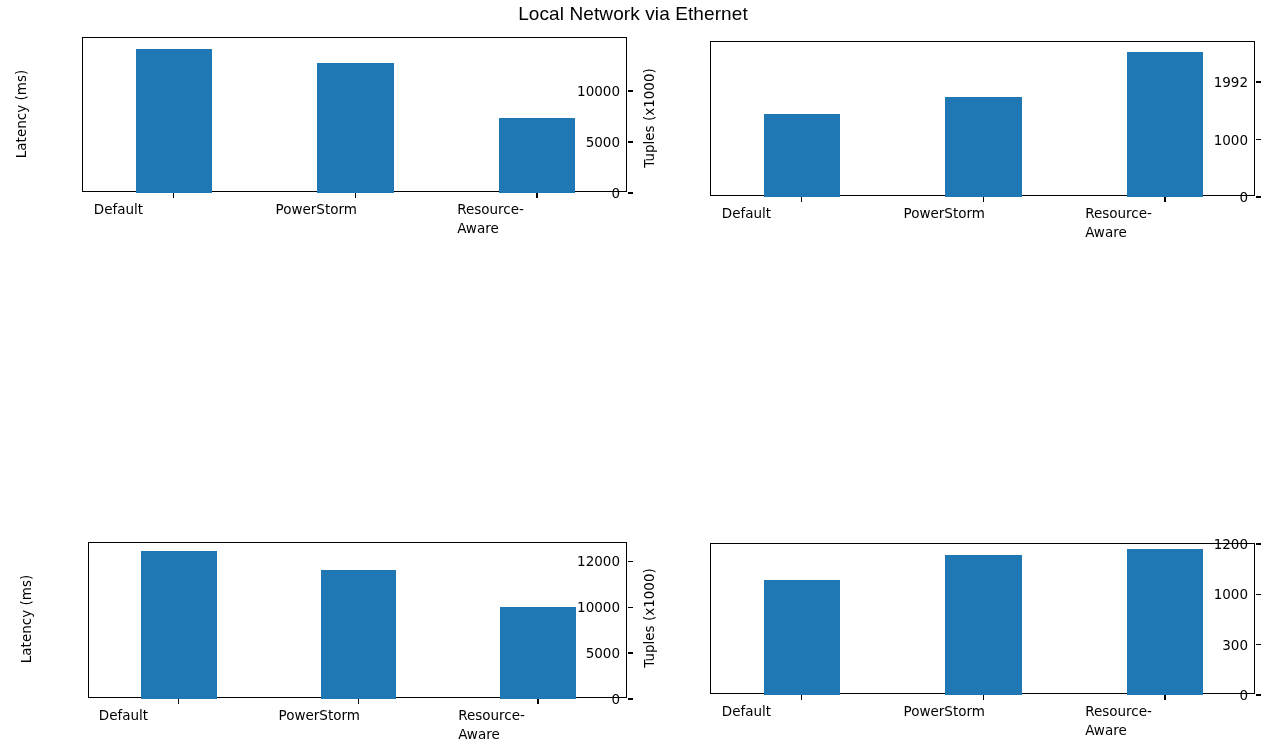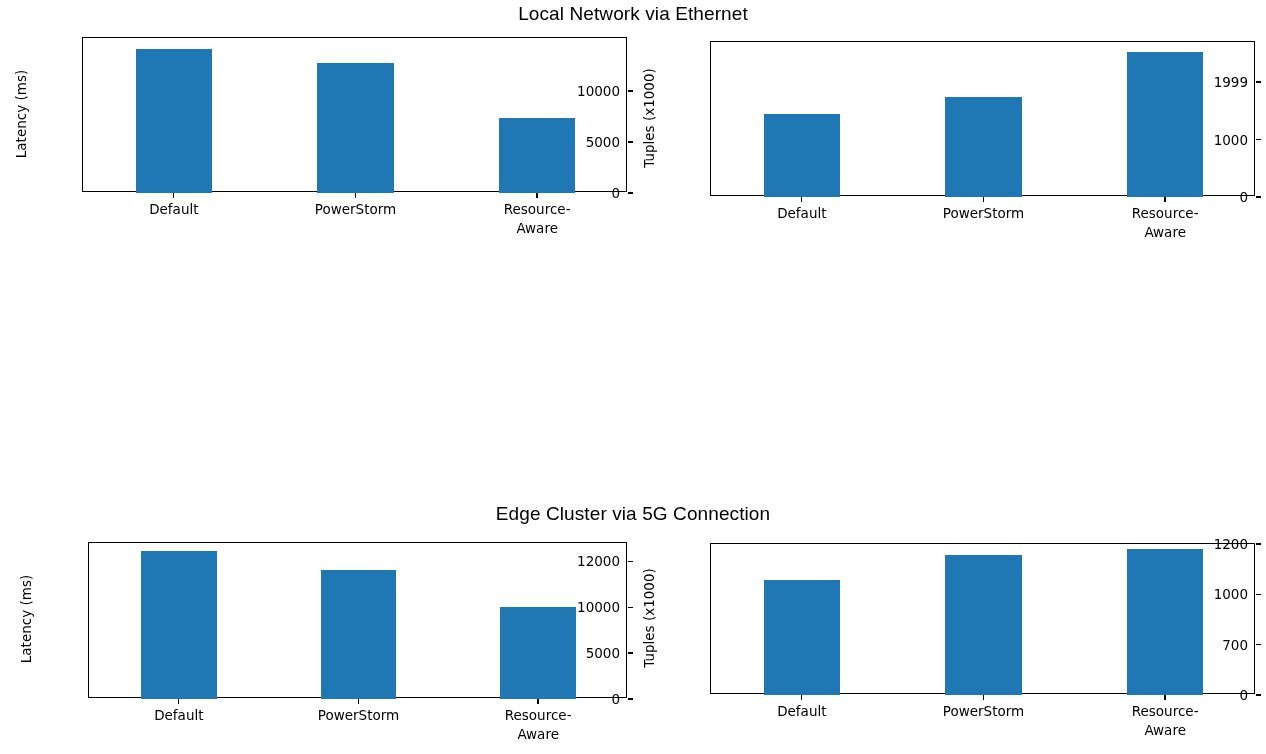--- a/index.html
+++ b/index.html
@@ -101,21 +101,20 @@
     top: 0;
     width: 1.3px;
     height: 4.5px;
     background: #000000;
   }
   .xtick .tick-text {
     position: absolute;
     top: 7px;
     left: -80px;
     width: 160px;
-    text-align: center;
     font-size: 13.5px;
     line-height: 19px;
     color: #000000;
     white-space: pre-line;
   }
 
   
   .bar {
     position: absolute;
     background: #1f77b4;
@@ -166,21 +165,21 @@
           <div class="ytick" style="top: 155px; left: 0px; width: 545px;">
             <div class="tick-mark"></div>
             <div class="tick-text">0</div>
           </div>
           <div class="ytick" style="top: 97.5926px; left: 0px; width: 545px;">
             <div class="tick-mark"></div>
             <div class="tick-text">1000</div>
           </div>
           <div class="ytick" style="top: 40.1852px; left: 0px; width: 545px;">
             <div class="tick-mark"></div>
-            <div class="tick-text">1999</div>
+            <div class="tick-text">1992</div>
           </div>
           <div class="xtick" style="left: 90.8333px; top: 155px;">
             <div class="tick-mark"></div>
             <div class="tick-text">Default</div>
           </div>
           <div class="bar" style="background: rgb(31, 119, 180); left: 52.6833px; top: 72.3333px; width: 76.3px; height: 82.6667px;"></div>
           <div class="xtick" style="left: 272.5px; top: 155px;">
             <div class="tick-mark"></div>
             <div class="tick-text">PowerStorm</div>
           </div>
@@ -190,21 +189,20 @@
             <div class="tick-text">Resource-
 Aware</div>
           </div>
           <div class="bar" style="background: rgb(31, 119, 180); left: 416.017px; top: 10.3333px; width: 76.3px; height: 144.667px;"></div>
         </div>
         <div class="ylabel" style="width: 195px; left: 648px; top: 109.5px; margin-left: -97.5px; transform-origin: 50% 50%;">Tuples (x1000)</div>
       </div>
   </div>
 
   <div class="row" style="top:250px;height:255px;">
-    <div class="row-title" style="top:253px;">Edge Cluster via 5G Connection</div>
     <div class="panel" style="left: 0px; top: 0px; width: 1266px; height: 754px;">
         <div class="plot-area" style="left: 88px; top: 292px; width: 539px; height: 156px;">
           <div class="ytick" style="top: 156px; left: 0px; width: 539px;">
             <div class="tick-mark"></div>
             <div class="tick-text">0</div>
           </div>
           <div class="ytick" style="top: 110.118px; left: 0px; width: 539px;">
             <div class="tick-mark"></div>
             <div class="tick-text">5000</div>
           </div>
@@ -236,21 +234,21 @@
         <div class="ylabel" style="width: 196px; left: 26px; top: 361px; margin-left: -98px; transform-origin: 50% 50%;">Latency (ms)</div>
       </div>
     <div class="panel" style="left: 0px; top: 0px; width: 1266px; height: 754px;">
         <div class="plot-area" style="left: 710px; top: 293px; width: 545px; height: 151px;">
           <div class="ytick" style="top: 151px; left: 0px; width: 545px;">
             <div class="tick-mark"></div>
             <div class="tick-text">0</div>
           </div>
           <div class="ytick" style="top: 100.667px; left: 0px; width: 545px;">
             <div class="tick-mark"></div>
-            <div class="tick-text">700</div>
+            <div class="tick-text">300</div>
           </div>
           <div class="ytick" style="top: 50.3333px; left: 0px; width: 545px;">
             <div class="tick-mark"></div>
             <div class="tick-text">1000</div>
           </div>
           <div class="ytick" style="top: 0px; left: 0px; width: 545px;">
             <div class="tick-mark"></div>
             <div class="tick-text">1200</div>
           </div>
           <div class="xtick" style="left: 90.8333px; top: 151px;">

